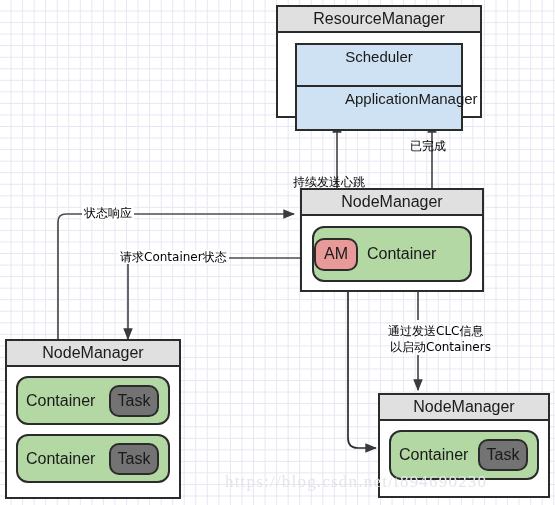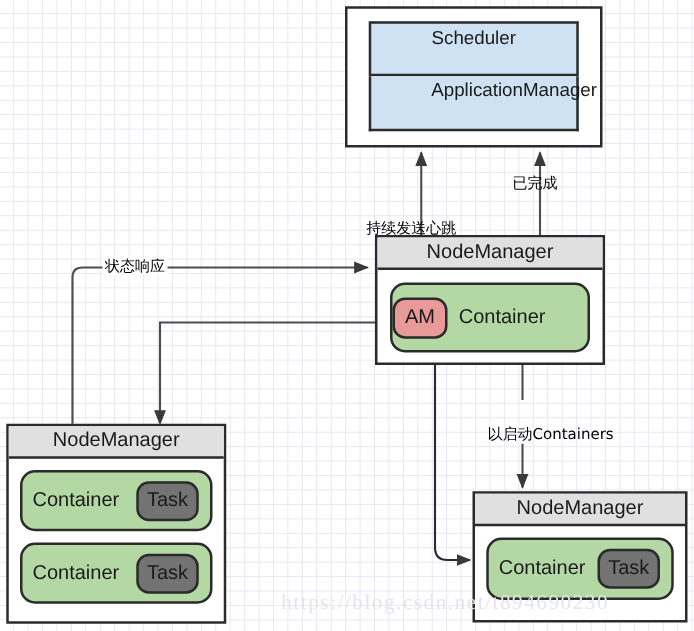--- a/index.html
+++ b/index.html
@@ -128,26 +128,29 @@
 
     <path d="M 418 292 L 418 320 M 418 355 L 418 390" fill="none" stroke="#4d4d4d" stroke-width="1.7" marker-end="url(#arrow)"></path>
   </svg>
 
   <div class="edge-label cn" style="left:293px;top:139px;margin-top:36px;">持续发送心跳</div>
 
   <div class="edge-label cn" style="left:410px;top:139px;">已完成</div>
 
   <div class="edge-label cn" style="left:82px;top:206px;background:#ffffff;padding:0 2px;">状态响应</div>
 
+  <div class="edge-label cn" style="left:118px;top:250px;background:#ffffff;padding:0 2px;">请求Container状态</div>
 
 
+  <div class="edge-label cn" style="left:388px;top:324px;">通过发送CLC信息</div>
 
   <div class="edge-label cn" style="left:390px;top:340px;">以启动Containers</div>
 
   <div class="node" style="left:276px;top:5px;width:206px;height:113px;">
+    <div class="node-title">ResourceManager</div>
     <div class="node-body" style="height:85px;padding:10px 17px;">
       <div class="inner-box">Scheduler</div>
       <div class="inner-box">ApplicationManager</div>
     </div>
   </div>
 
   <div class="node" style="left:300px;top:188px;width:184px;height:104px;">
     <div class="node-title">NodeManager</div>
     <div class="node-body" style="height:76px;padding:10px;">
       <div class="container-box" style="height:56px;">

